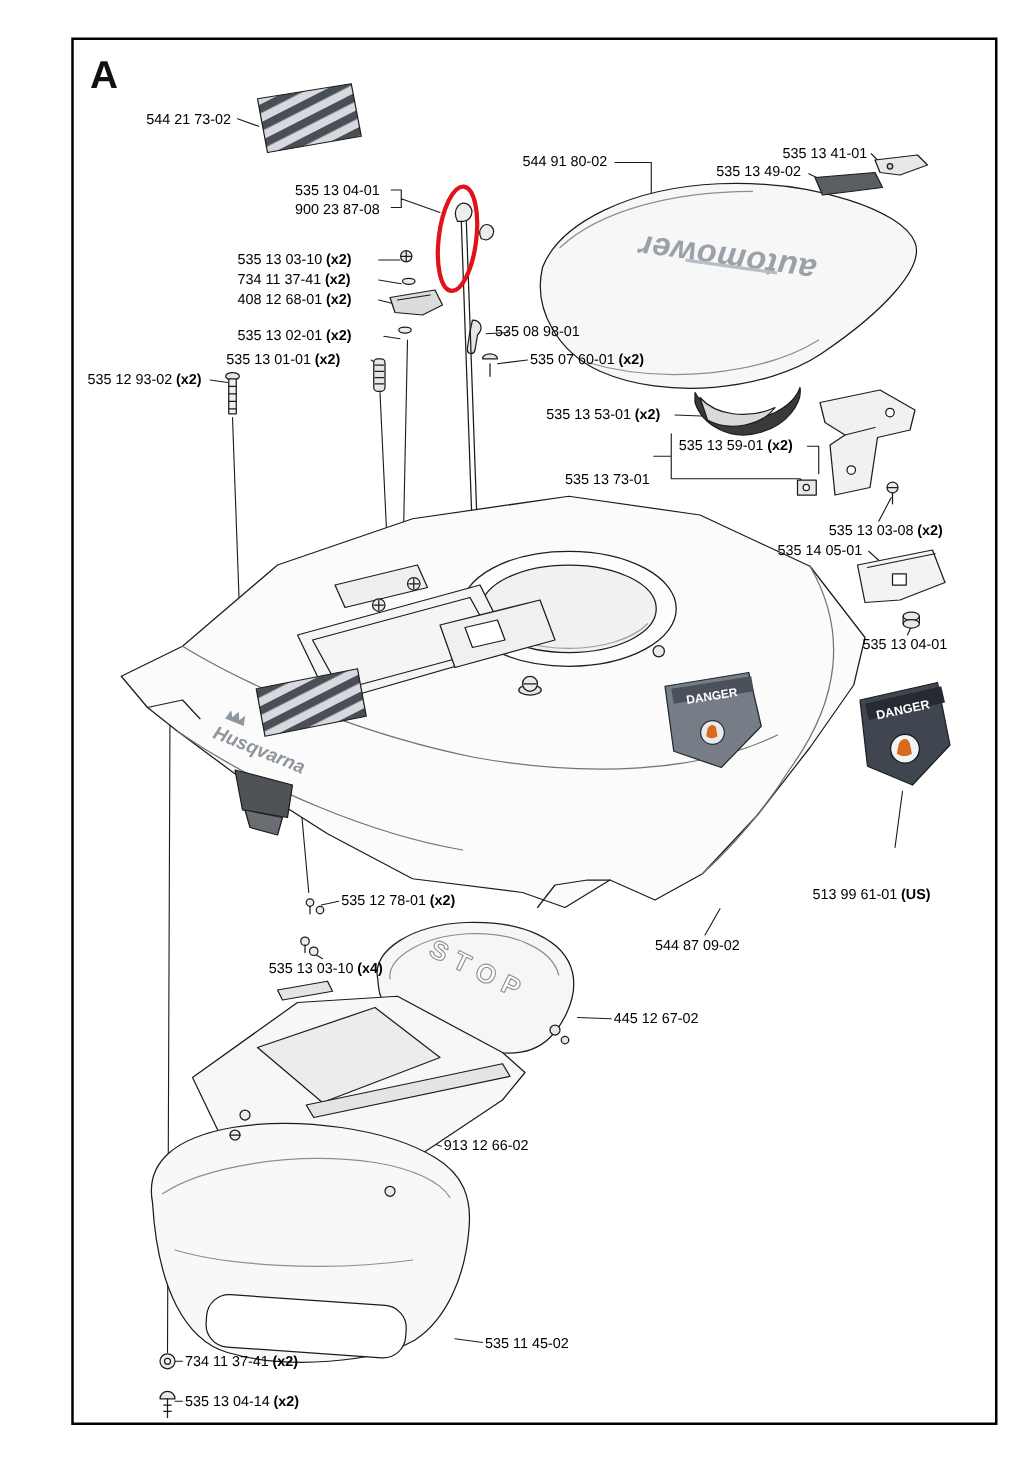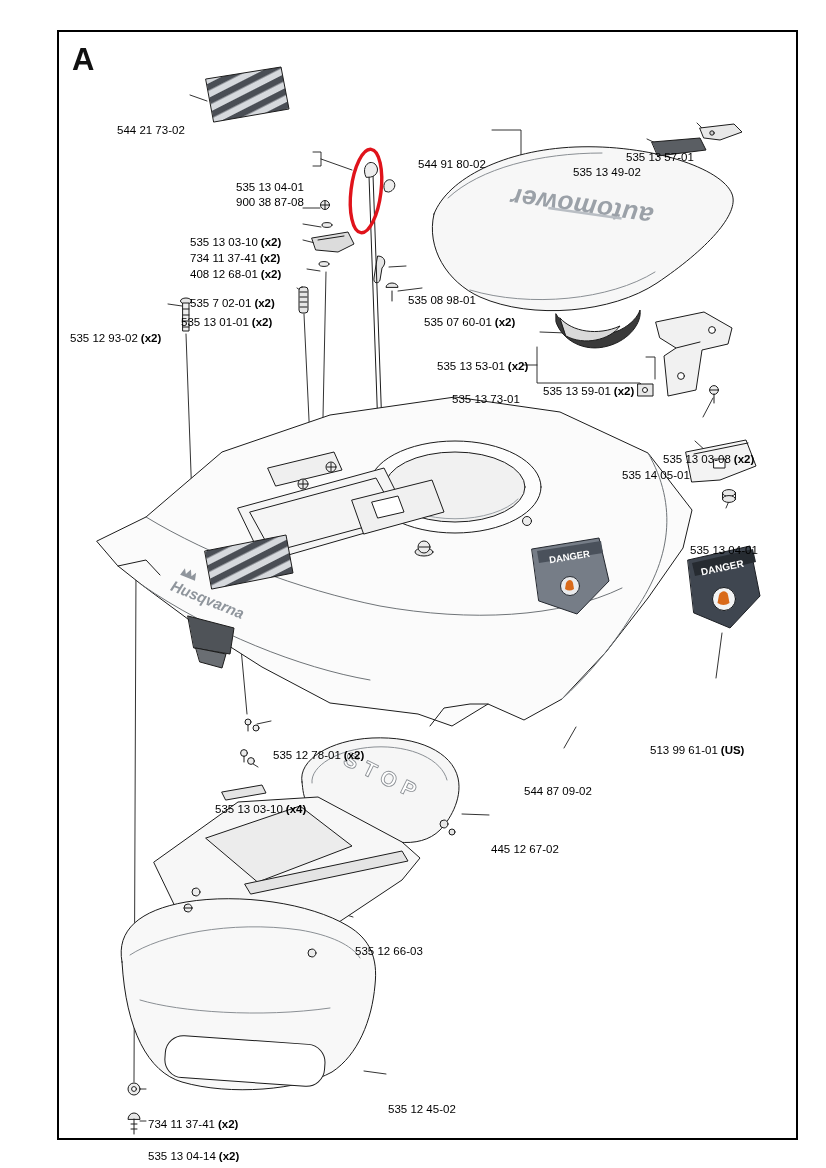--- a/index.html
+++ b/index.html
@@ -2,21 +2,21 @@
 <html><head>
 <meta charset="utf-8">
 <style>
   * { margin:0; padding:0; box-sizing:border-box; }
   html,body { background:#ffffff; }
   body { font-family:"Liberation Sans", sans-serif; }
   .page { position:relative; width:826px; height:1168px; background:#fff; overflow:hidden; }
   .frame { position:absolute; left:57px; top:30px; width:741px; height:1110px; border:2px solid #000; }
   .section-letter { position:absolute; left:72px; top:42px; font-size:31px; font-weight:bold; color:#111; }
   .art { position:absolute; left:0; top:0; }
-  .lbl { position:absolute; font-size:11.5px; line-height:13px; color:#000; white-space:nowrap;margin-top:34px; }
+  .lbl { position:absolute; font-size:11.5px; line-height:13px; color:#000; white-space:nowrap; }
   .lbl .qty { font-weight:bold; margin-left:3px; }
 </style>
 </head>
 <body>
 
 <div class="page">
   <div class="frame"></div>
   <div class="section-letter">A</div>
 
   <svg class="art" width="826" height="1168" viewBox="0 0 826 1168">
@@ -224,40 +224,40 @@
         <circle cx="134" cy="1089" r="6" fill="#ececec"></circle>
         <circle cx="134" cy="1089" r="2.4" fill="#fff"></circle>
         <path d="M128 1119 a6 6 0 0 1 12 0 z" fill="#e8e8e8"></path>
         <path d="M134 1119 V1134 M131 1124 H137 M131 1129 H137"></path>
       </g>
     </g>
   </svg>
 
   <div class="lbl" style="left:117px;top:90px"><span>544 21 73-02</span><span class="qty"></span></div>
   <div class="lbl" style="left:418px;top:124px"><span>544 91 80-02</span><span class="qty"></span></div>
-  <div class="lbl" style="left:626px;top:117px"><span>535 13 57-01</span><span class="qty"></span></div>
+  <div class="lbl" style="left:626px;top:117px"><span>535 13 41-01</span><span class="qty"></span></div>
   <div class="lbl" style="left:573px;top:132px"><span>535 13 49-02</span><span class="qty"></span></div>
   <div class="lbl" style="left:236px;top:147px"><span>535 13 04-01</span><span class="qty"></span></div>
-  <div class="lbl" style="left:236px;top:162px"><span>900 38 87-08</span><span class="qty"></span></div>
+  <div class="lbl" style="left:236px;top:162px"><span>900 23 87-08</span><span class="qty"></span></div>
   <div class="lbl" style="left:190px;top:202px"><span>535 13 03-10</span><span class="qty">(x2)</span></div>
   <div class="lbl" style="left:190px;top:218px"><span>734 11 37-41</span><span class="qty">(x2)</span></div>
   <div class="lbl" style="left:190px;top:234px"><span>408 12 68-01</span><span class="qty">(x2)</span></div>
-  <div class="lbl" style="left:190px;top:263px"><span>535 7 02-01</span><span class="qty">(x2)</span></div>
+  <div class="lbl" style="left:190px;top:263px"><span>535 13 02-01</span><span class="qty">(x2)</span></div>
   <div class="lbl" style="left:181px;top:282px"><span>535 13 01-01</span><span class="qty">(x2)</span></div>
   <div class="lbl" style="left:70px;top:298px"><span>535 12 93-02</span><span class="qty">(x2)</span></div>
-  <div class="lbl" style="left:408px;top:260px"><span>535 08 98-01</span><span class="qty"></span></div>
+  <div class="lbl" style="left:396px;top:260px"><span>535 08 98-01</span><span class="qty"></span></div>
   <div class="lbl" style="left:424px;top:282px"><span>535 07 60-01</span><span class="qty">(x2)</span></div>
   <div class="lbl" style="left:437px;top:326px"><span>535 13 53-01</span><span class="qty">(x2)</span></div>
   <div class="lbl" style="left:543px;top:351px"><span>535 13 59-01</span><span class="qty">(x2)</span></div>
-  <div class="lbl" style="left:452px;top:359px"><span>535 13 73-01</span><span class="qty"></span></div>
+  <div class="lbl" style="left:452px;top:378px"><span>535 13 73-01</span><span class="qty"></span></div>
   <div class="lbl" style="left:663px;top:419px"><span>535 13 03-08</span><span class="qty">(x2)</span></div>
   <div class="lbl" style="left:622px;top:435px"><span>535 14 05-01</span><span class="qty"></span></div>
   <div class="lbl" style="left:690px;top:510px"><span>535 13 04-01</span><span class="qty"></span></div>
   <div class="lbl" style="left:650px;top:710px"><span>513 99 61-01</span><span class="qty">(US)</span></div>
   <div class="lbl" style="left:524px;top:751px"><span>544 87 09-02</span><span class="qty"></span></div>
   <div class="lbl" style="left:273px;top:715px"><span>535 12 78-01</span><span class="qty">(x2)</span></div>
   <div class="lbl" style="left:215px;top:769px"><span>535 13 03-10</span><span class="qty">(x4)</span></div>
   <div class="lbl" style="left:491px;top:809px"><span>445 12 67-02</span><span class="qty"></span></div>
-  <div class="lbl" style="left:355px;top:911px"><span>535 12 66-03</span><span class="qty"></span></div>
-  <div class="lbl" style="left:388px;top:1069px"><span>535 12 45-02</span><span class="qty"></span></div>
+  <div class="lbl" style="left:355px;top:911px"><span>913 12 66-02</span><span class="qty"></span></div>
+  <div class="lbl" style="left:388px;top:1069px"><span>535 11 45-02</span><span class="qty"></span></div>
   <div class="lbl" style="left:148px;top:1084px"><span>734 11 37-41</span><span class="qty">(x2)</span></div>
   <div class="lbl" style="left:148px;top:1116px"><span>535 13 04-14</span><span class="qty">(x2)</span></div>
 </div>
 
 </body></html>

